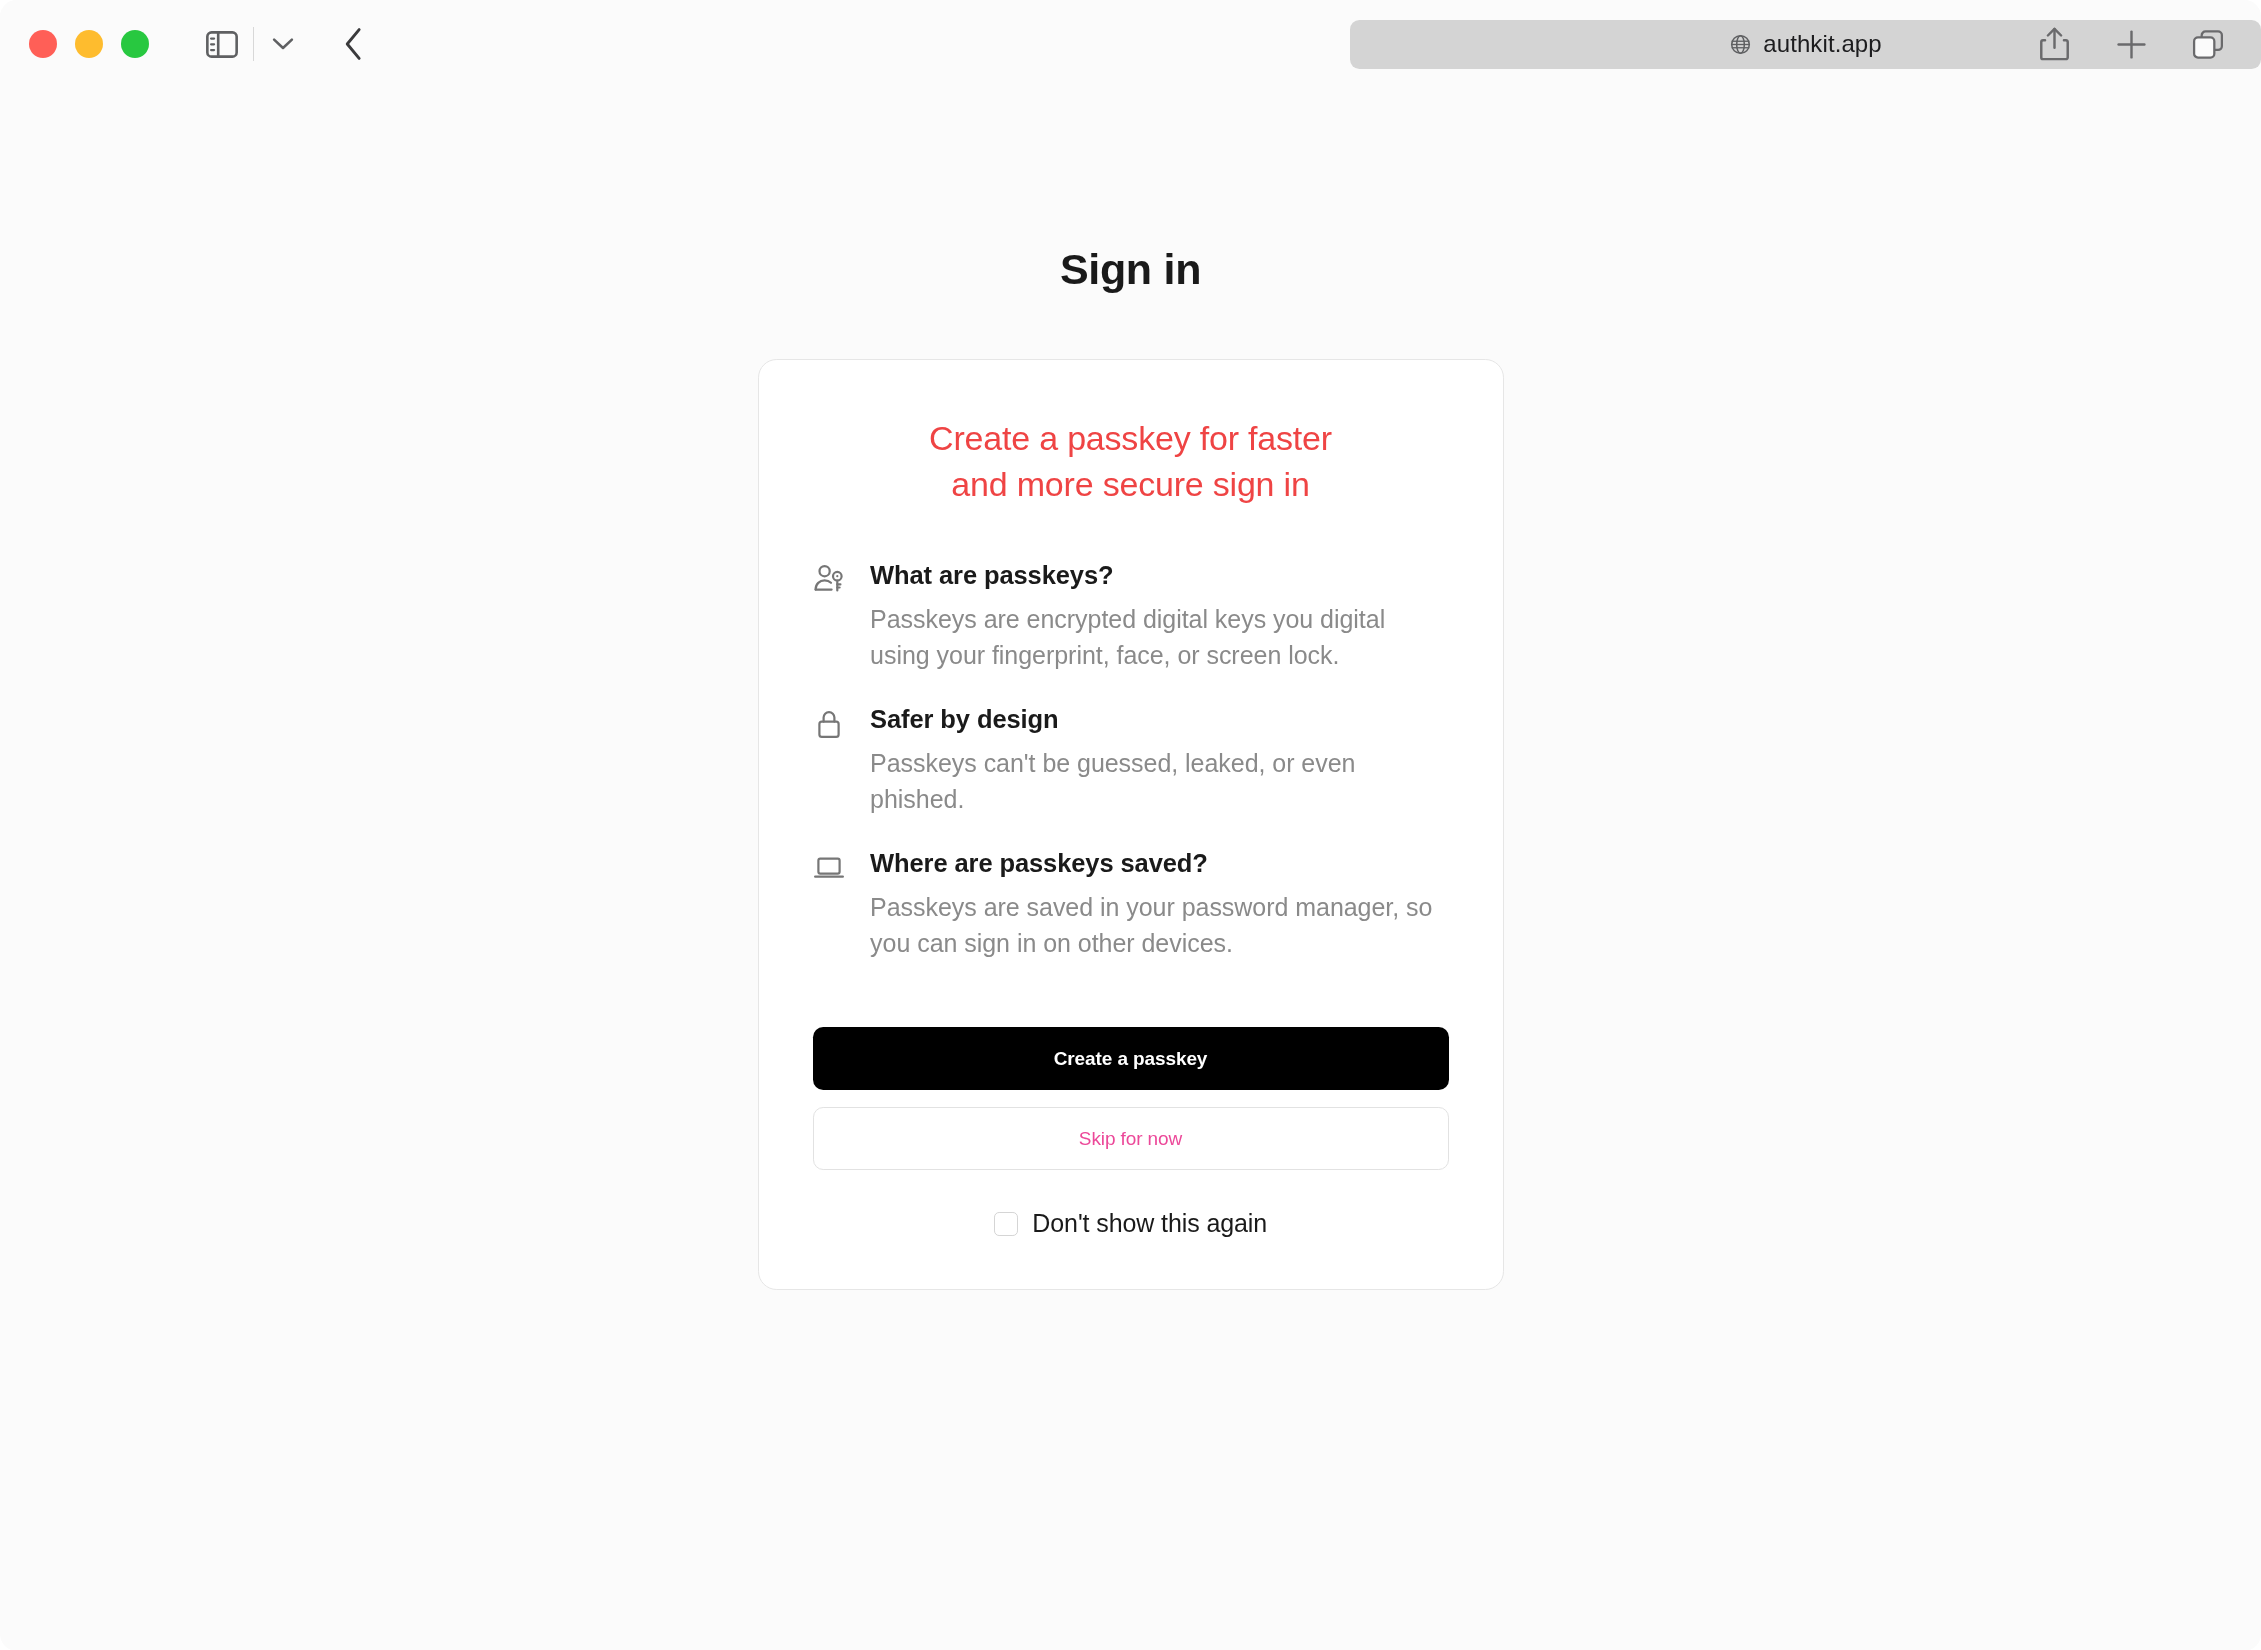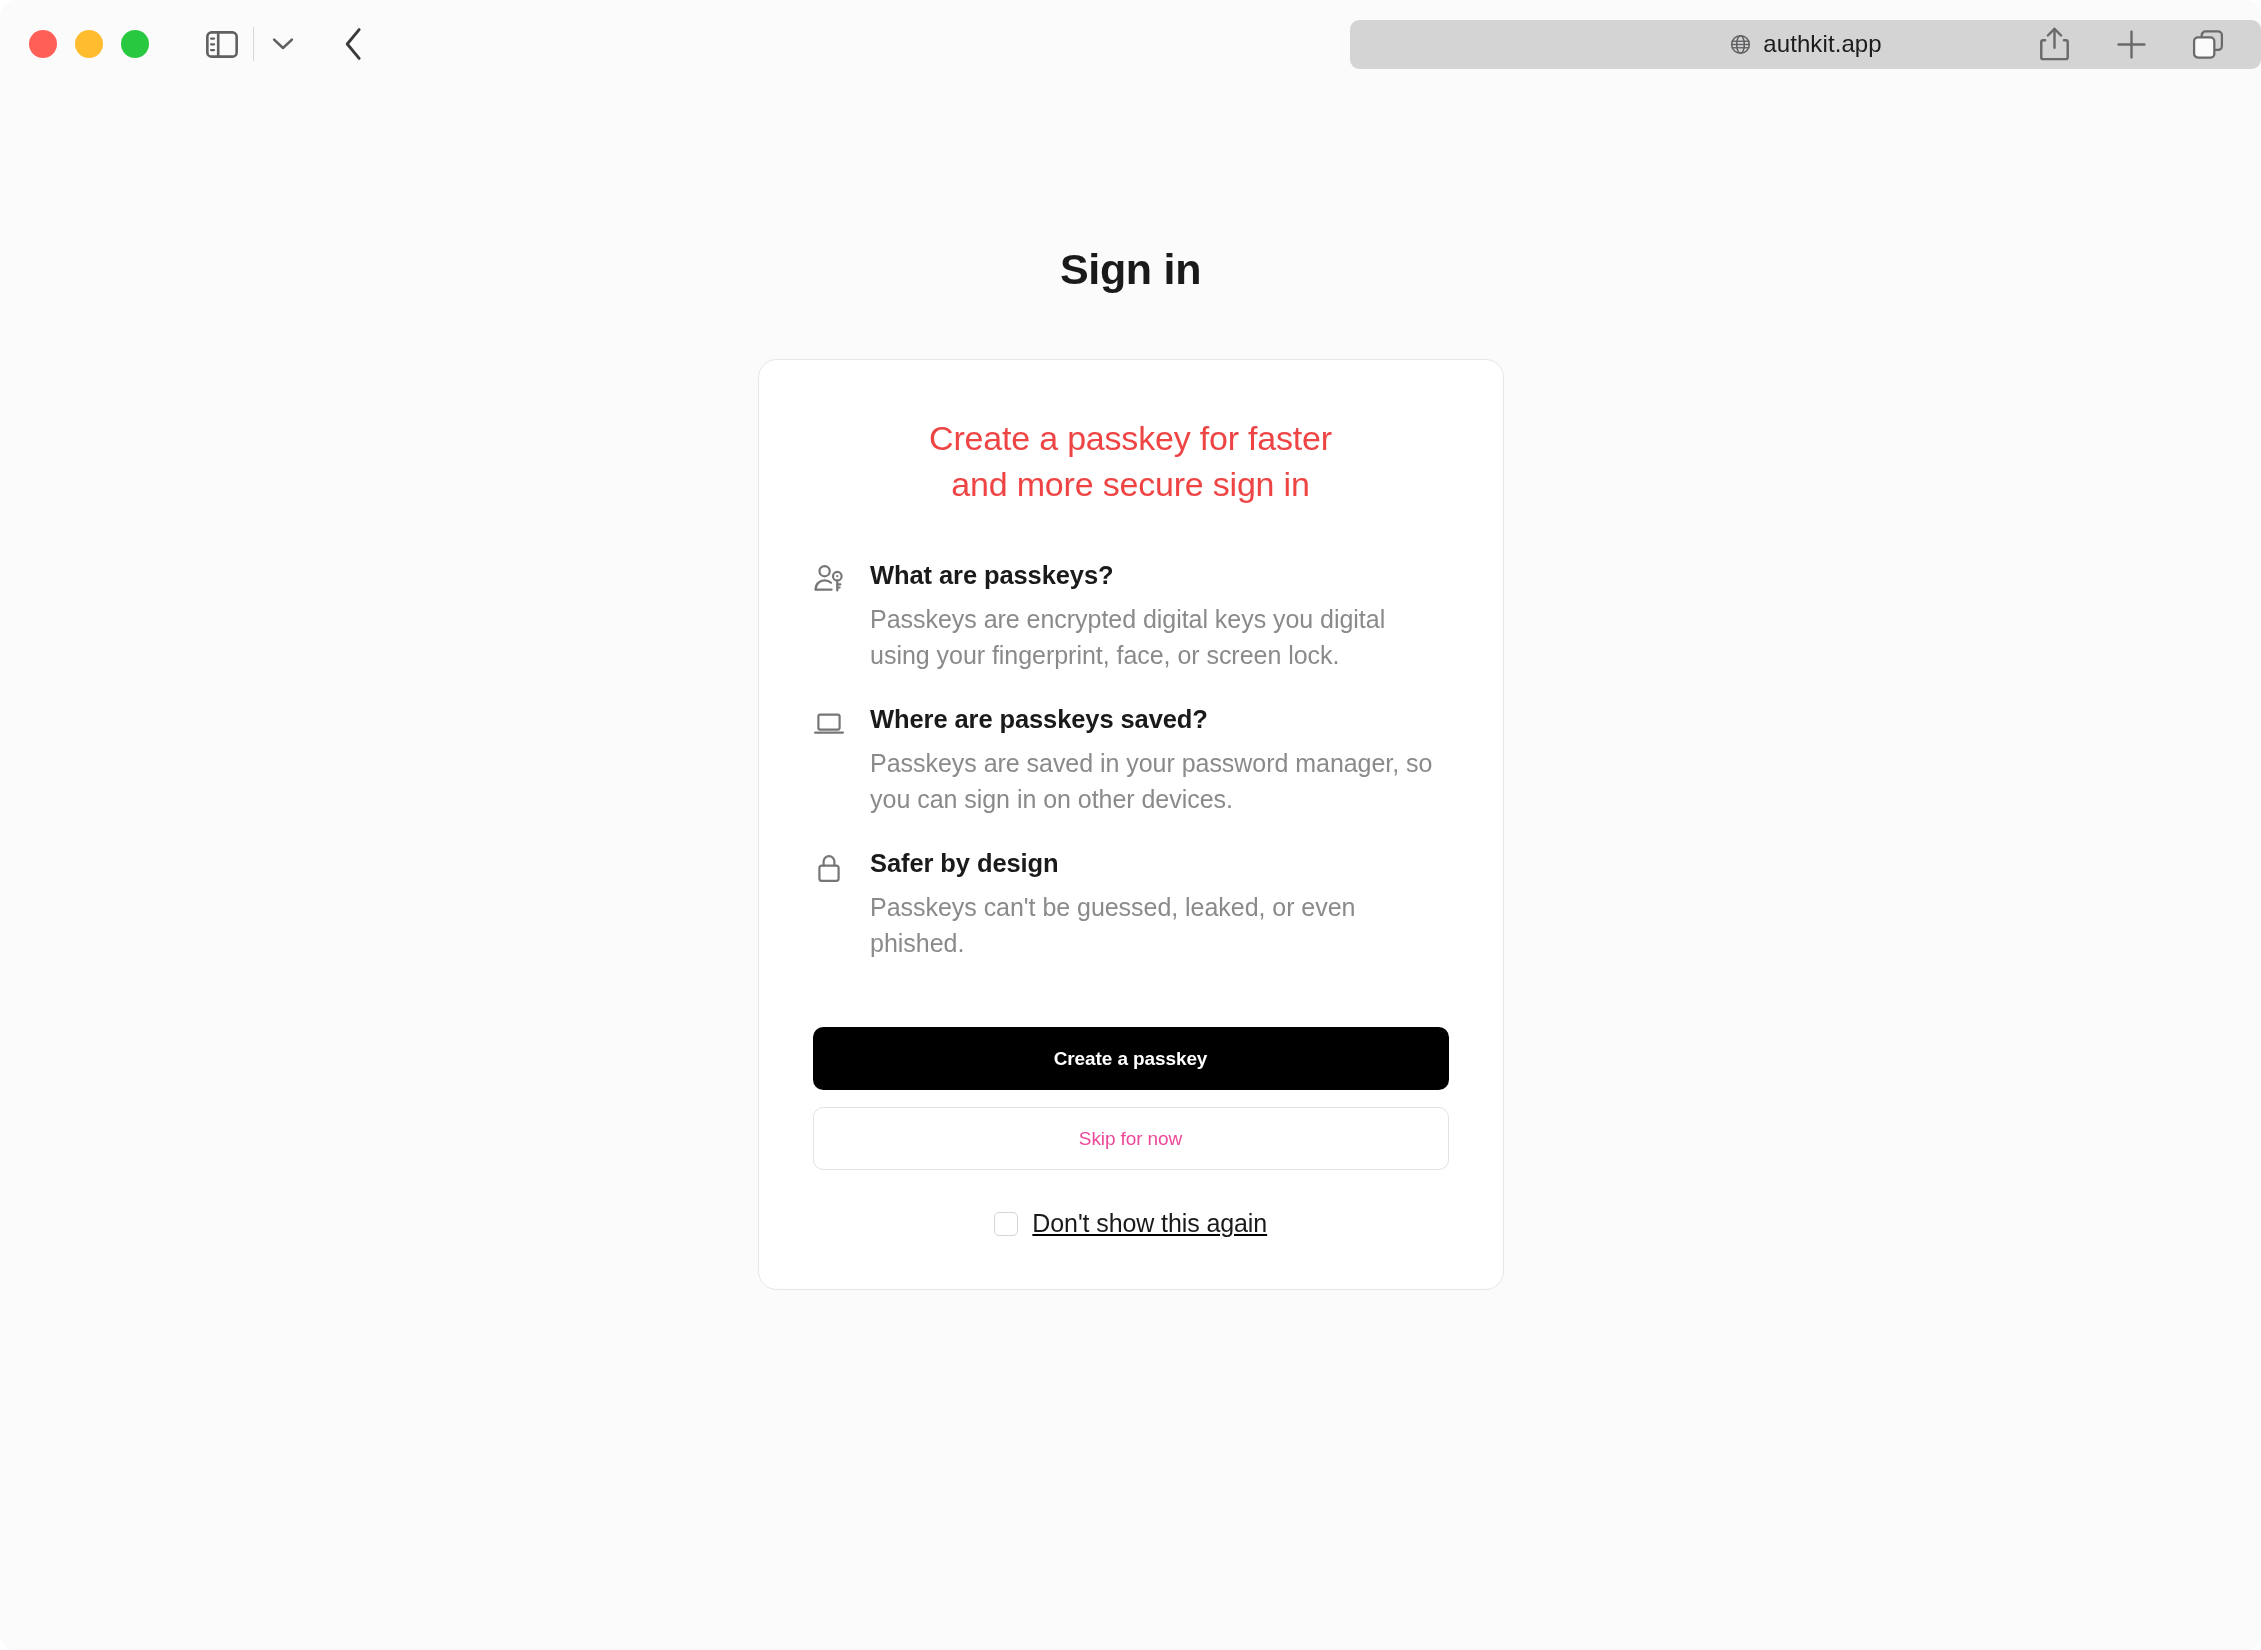--- a/index.html
+++ b/index.html
@@ -213,21 +213,20 @@
     font-weight: 400;
   }
 
   .checkbox-row {
     margin-top: 39px;
     display: flex;
     align-items: center;
     justify-content: center;
     gap: 14.5px;
     cursor: pointer;
-    text-decoration: underline;
   }
   .checkbox {
     width: 24px;
     height: 24px;
     border: 1.7px solid #d5d5d5;
     border-radius: 5.1px;
     background: #ffffff;
     flex: none;
   }
   .checkbox-label {
@@ -341,40 +340,40 @@
           </div>
           <div class="feature-body">
             <div class="feature-title">What are passkeys?</div>
             <div class="feature-desc">Passkeys are encrypted digital keys you digital using your fingerprint, face, or screen lock.</div>
           </div>
         </div>
 
         <div class="feature">
           <div class="feature-icon">
             <svg width="32" height="32" viewBox="0 0 32 32" fill="none">
+              <rect x="6.4" y="13.6" width="19.2" height="15.2" rx="2.4" stroke="#767676" stroke-width="2.2"></rect>
+              <path d="M10.6 13.6 V9.6 A5.4 5.4 0 0 1 21.4 9.6 V13.6" stroke="#767676" stroke-width="2.2" stroke-linecap="round"></path>
+            </svg>
+          </div>
+          <div class="feature-body">
+            <div class="feature-title">Safer by design</div>
+            <div class="feature-desc">Passkeys can't be guessed, leaked, or even phished.</div>
+          </div>
+        </div>
+
+        <div class="feature">
+          <div class="feature-icon">
+            <svg width="32" height="32" viewBox="0 0 32 32" fill="none">
               <rect x="5.4" y="6.6" width="21.2" height="15" rx="1.8" stroke="#767676" stroke-width="2.2"></rect>
               <line x1="2.2" y1="24.6" x2="29.8" y2="24.6" stroke="#767676" stroke-width="2.4" stroke-linecap="round"></line>
             </svg>
           </div>
           <div class="feature-body">
             <div class="feature-title">Where are passkeys saved?</div>
             <div class="feature-desc">Passkeys are saved in your password manager, so you can sign in on other devices.</div>
-          </div>
-        </div>
-
-        <div class="feature">
-          <div class="feature-icon">
-            <svg width="32" height="32" viewBox="0 0 32 32" fill="none">
-              <rect x="6.4" y="13.6" width="19.2" height="15.2" rx="2.4" stroke="#767676" stroke-width="2.2"></rect>
-              <path d="M10.6 13.6 V9.6 A5.4 5.4 0 0 1 21.4 9.6 V13.6" stroke="#767676" stroke-width="2.2" stroke-linecap="round"></path>
-            </svg>
-          </div>
-          <div class="feature-body">
-            <div class="feature-title">Safer by design</div>
-            <div class="feature-desc">Passkeys can't be guessed, leaked, or even phished.</div>
           </div>
         </div>
 
       </div>
 
       <div class="actions">
         <button class="btn btn-primary">Create a passkey</button>
         <button class="btn btn-secondary">Skip for now</button>
       </div>
 

